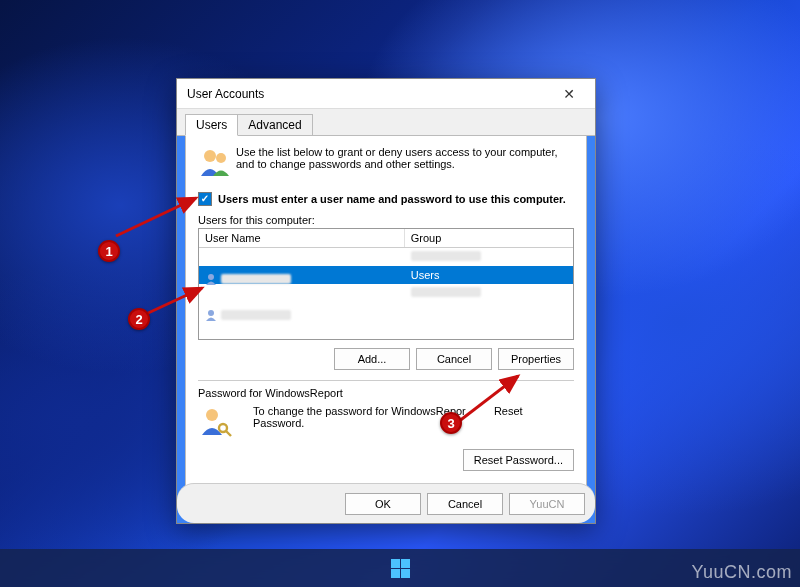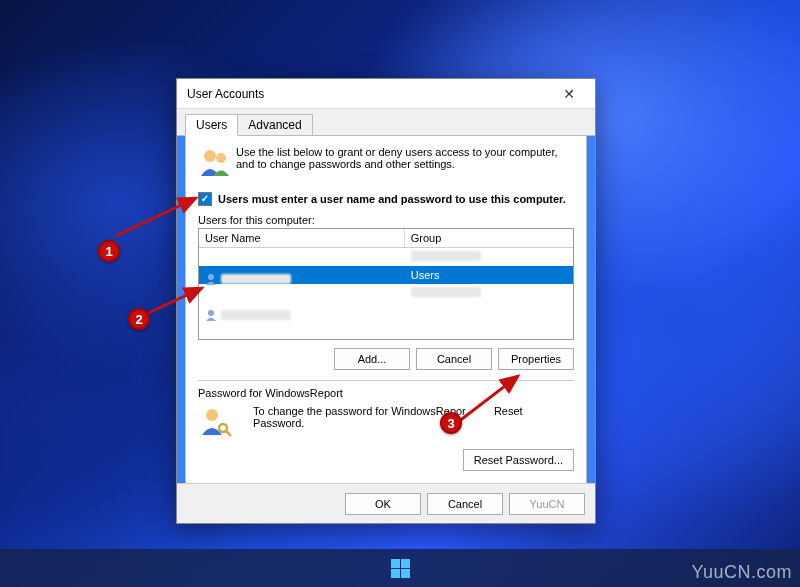--- a/index.html
+++ b/index.html
@@ -102,21 +102,21 @@
   .sep { border:none; border-top:1px solid #ccc; margin:10px 0 6px; }
   .pwd-section-title { margin-bottom:6px; }
   .pwd-block { display:flex; gap:21px; }
   .pwd-icon svg { width:34px; height:34px; }
   .pwd-text { font-size:11px; }
   .reset-row { display:flex; justify-content:flex-end; margin-top:8px; }
 
   .dlg-buttons {
     position:absolute; left:0; right:0; bottom:0; height:40px;
     display:flex; gap:6px; justify-content:flex-end; align-items:center;
-    padding:0 10px; background:#f0f0f0; border-top:1px solid #ccc;
+    padding:0 10px; background:#f0f0f0; border-top:1px solid #ccc;border-radius:17px;
   }
 
   
   .badge {
     position:absolute; width:22px; height:22px; border-radius:50%;
     background:#c90e0e; color:#fff; font-weight:700; font-size:13px;
     display:flex; align-items:center; justify-content:center;
     border:2px solid #a00; box-shadow:0 1px 3px rgba(0,0,0,.4);
   }
   .arrow { position:absolute; pointer-events:none; }

